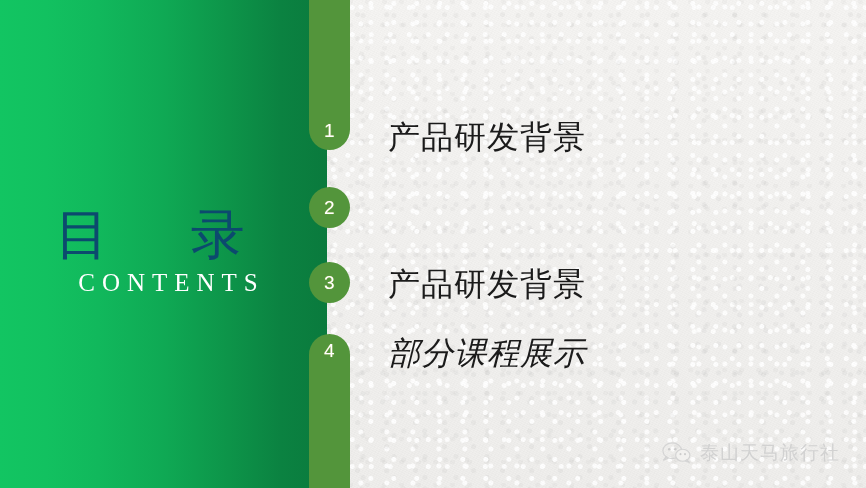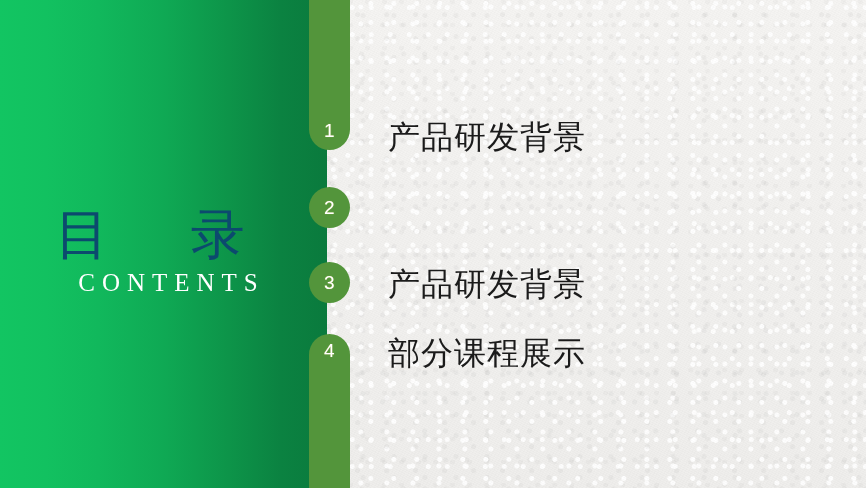--- a/index.html
+++ b/index.html
@@ -137,21 +137,21 @@
     color: #1b1b1b;
     font-family: "Liberation Serif", serif;
     font-size: 32px;
     line-height: 1;
     white-space: nowrap;
     letter-spacing: 1px;
   }
   .item-1 { top: 121px; }
   .item-2 { top: 194px; }
   .item-3 { top: 268px; }
-  .item-4 { top: 337px; }
+  .item-4 { top: 337px; font-style: italic; }
 
   
   .watermark {
     position: absolute;
     right: 26px;
     bottom: 22px;
     display: flex;
     align-items: center;
     gap: 9px;
     opacity: .9;
@@ -198,14 +198,29 @@
     <div class="toc-cn">目 录</div>
     <div class="toc-en">CONTENTS</div>
   </div>
 
   <div class="toc-list">
     <div class="toc-item item-1">产品研发背景</div>
     <div class="toc-item item-3">产品研发背景</div>
     <div class="toc-item item-4">部分课程展示</div>
   </div>
 
+  <div class="watermark">
+    <span>
+      <svg class="wechat-icon" viewBox="0 0 40 32" xmlns="http://www.w3.org/2000/svg">
+        <ellipse cx="15" cy="13" rx="12.5" ry="10.5" fill="none" stroke="#d2d2d2" stroke-width="1.6"></ellipse>
+        <path d="M7 21 L3.2 25.5 L9.2 23.2 Z" fill="none" stroke="#d2d2d2" stroke-width="1.6" stroke-linejoin="round"></path>
+        <circle cx="11" cy="11" r="1.7" fill="#c8c8c8"></circle>
+        <circle cx="19" cy="11" r="1.7" fill="#c8c8c8"></circle>
+        <ellipse cx="29" cy="19" rx="9.5" ry="8" fill="#f3f2f0" stroke="#d2d2d2" stroke-width="1.6"></ellipse>
+        <path d="M34.5 25 L37.6 28.6 L32.8 26.7 Z" fill="#f3f2f0" stroke="#d2d2d2" stroke-width="1.6" stroke-linejoin="round"></path>
+        <circle cx="26" cy="17.5" r="1.35" fill="#c8c8c8"></circle>
+        <circle cx="32" cy="17.5" r="1.35" fill="#c8c8c8"></circle>
+      </svg>
+    </span>
+    <span class="watermark-text">泰山天马旅行社</span>
+  </div>
 
 </div>
 
 </body></html>

